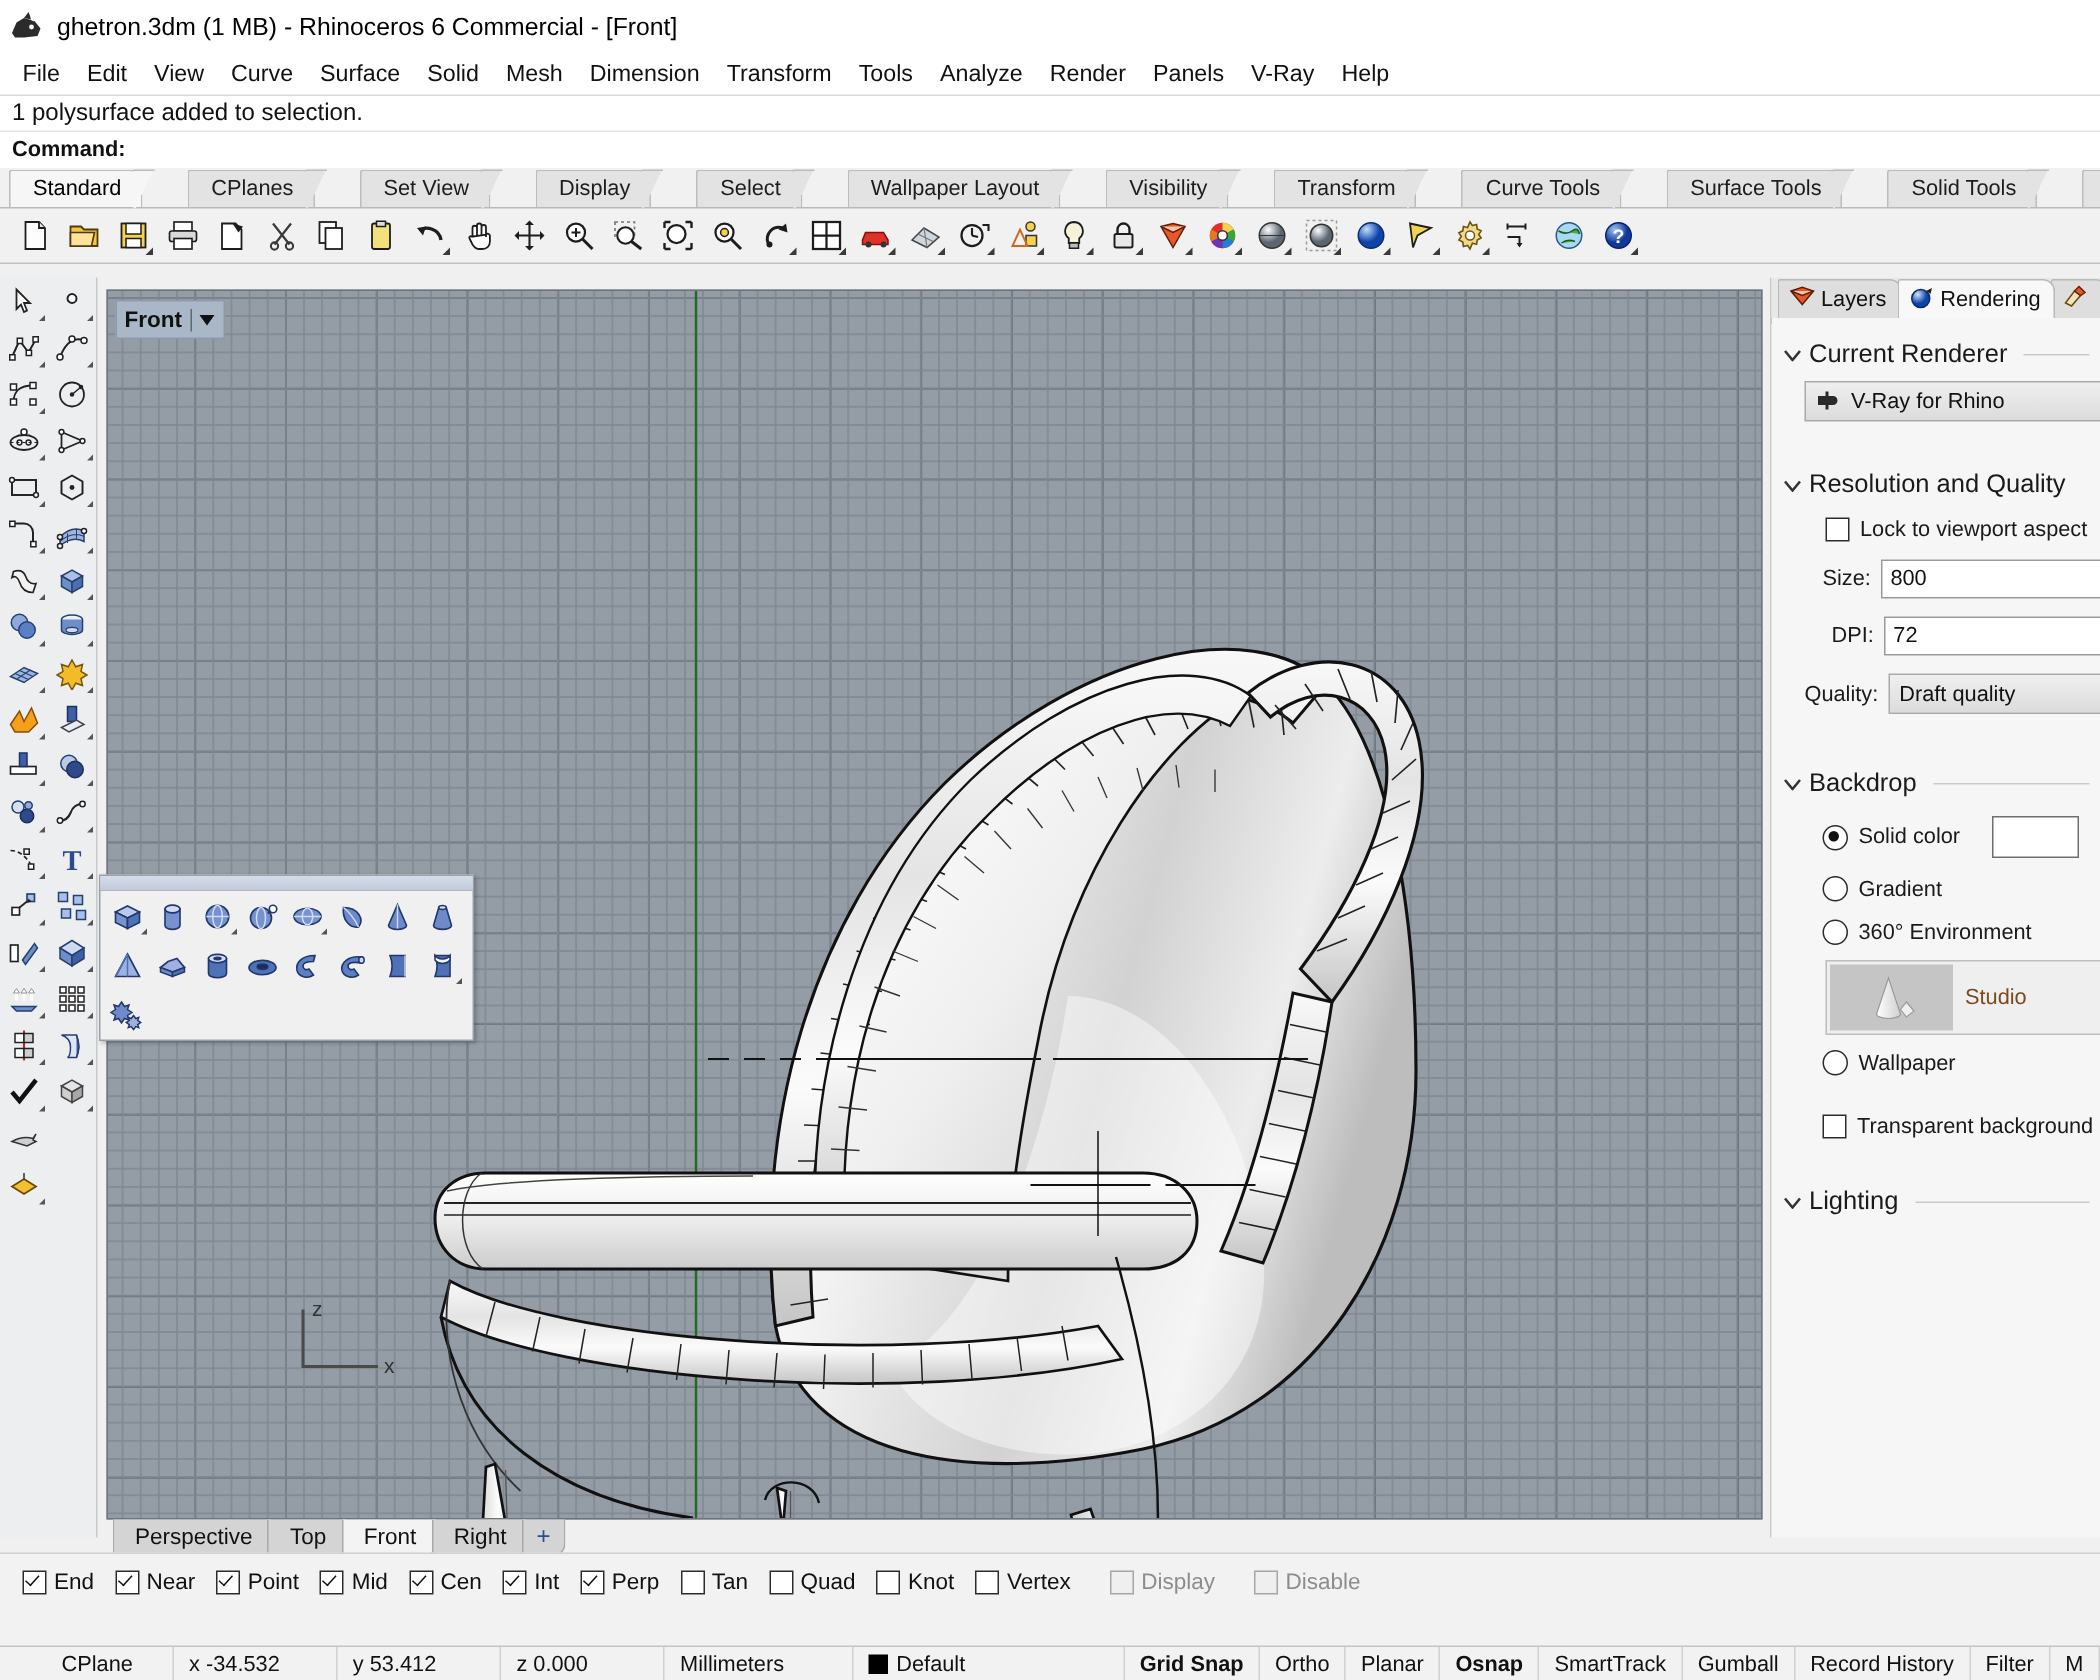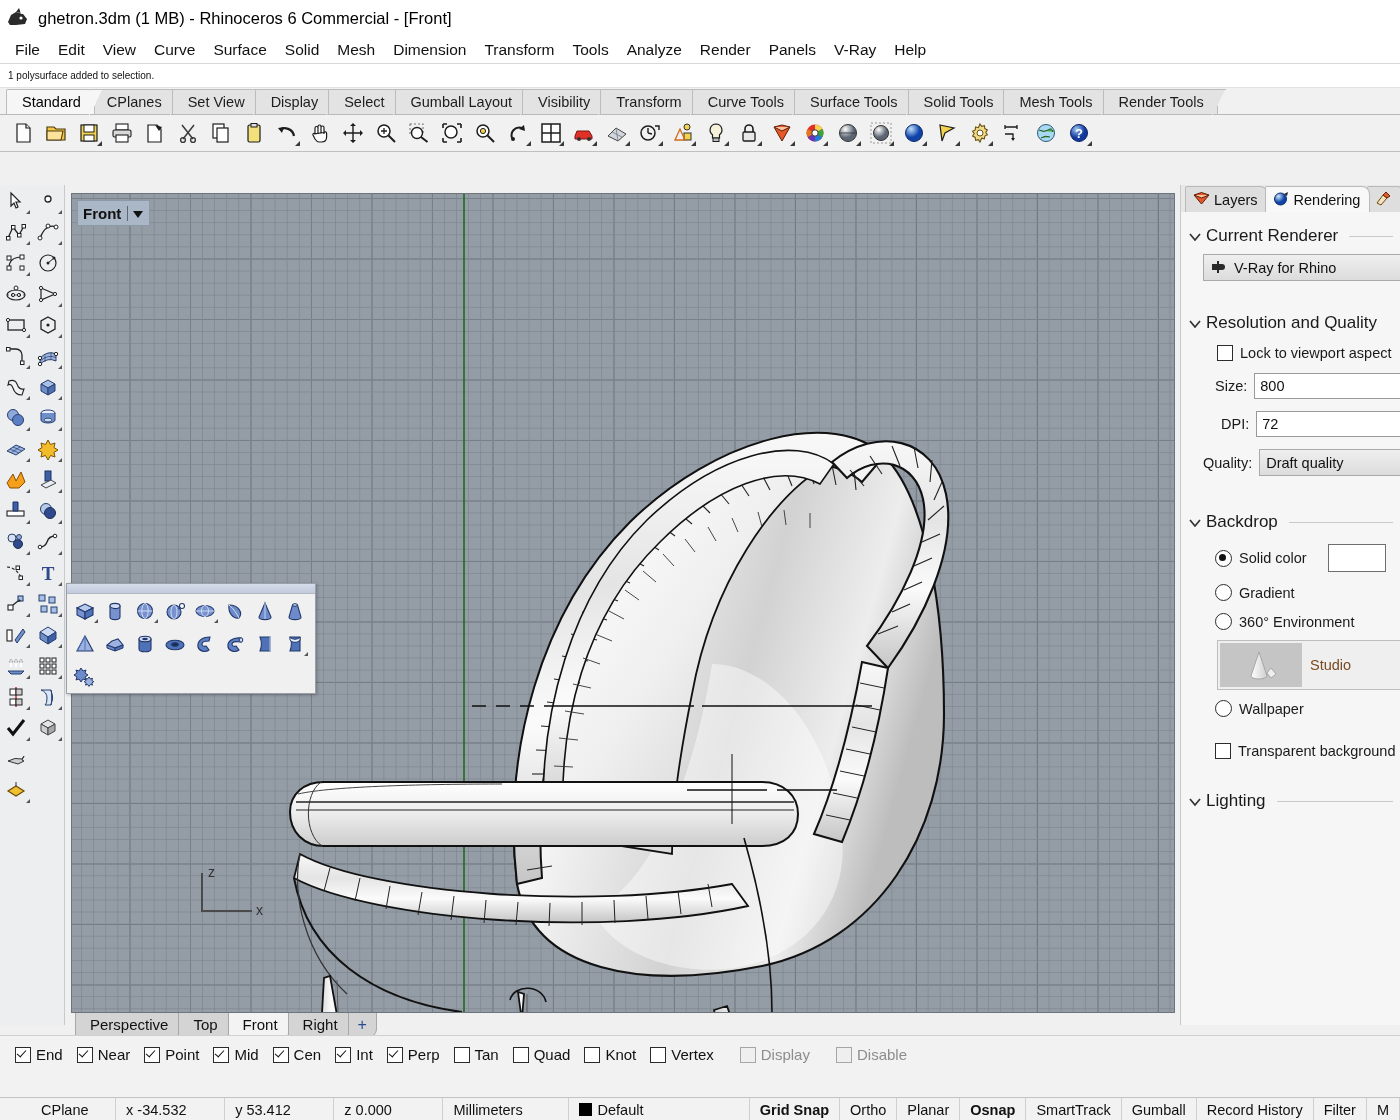--- a/index.html
+++ b/index.html
@@ -17,27 +17,27 @@
   .titlebar{height:36px;display:flex;align-items:center;padding-left:6px;background:#ffffff;}
   .title-icon{width:24px;height:24px;margin-right:8px;position:relative;flex:0 0 auto;}
   .title-text{font-size:16.5px;color:#000;white-space:nowrap;}
 
   
   .menubar{height:27px;display:flex;align-items:center;background:#ffffff;padding-left:6px;}
   .menu-item{padding:2px 9px;font-size:15.5px;color:#111;white-space:nowrap;cursor:default;}
 
   
   .cmdarea{background:#ffffff;border-top:1px solid #d8d8d8;}
-  .cmd-history{height:23px;line-height:23px;padding-left:8px;font-size:10px;color:#111;
+  .cmd-history{height:23px;line-height:23px;padding-left:8px;font-size:16px;color:#111;
      border-bottom:1px solid #e2e2e2;}
   .cmd-prompt{height:24px;line-height:24px;padding-left:8px;font-size:14.5px;font-weight:bold;color:#111;}
 
   
   .tabstrip{height:26px;background:#f1f1f1;display:flex;align-items:flex-end;
-     padding-left:6px;border-bottom:1px solid #b9b9b9;position:relative;}
+     padding-left:6px;border-bottom:1px solid #b9b9b9;position:relative;gap:34px;}
   .ttab{position:relative;height:24px;line-height:24px;padding:0 13px 0 15px;font-size:14.5px;
      color:#1d1d1d;background:#e3e3e3;border:1px solid #bcbcbc;border-bottom:none;
      border-radius:2px 8px 0 0;margin-right:-4px;transform:skewX(0deg);white-space:nowrap;cursor:default;}
   .ttab::after{content:"";position:absolute;right:-9px;top:-1px;width:14px;height:25px;
      background:linear-gradient(115deg,#e3e3e3 50%,transparent 50%);
      border-top:1px solid #bcbcbc;}
   .ttab.active{background:#f6f6f6;color:#000;z-index:5;}
   .ttab.active::after{background:linear-gradient(115deg,#f6f6f6 50%,transparent 50%);}
 
   
@@ -176,29 +176,30 @@
     <div class="menu-item">Tools</div>
     <div class="menu-item">Analyze</div>
     <div class="menu-item">Render</div>
     <div class="menu-item">Panels</div>
     <div class="menu-item">V-Ray</div>
     <div class="menu-item">Help</div>
   </div>
 
   <div class="cmdarea">
     <div class="cmd-history">1 polysurface added to selection.</div>
+    <div class="cmd-prompt">Command:</div>
   </div>
 
   <div class="tabstrip">
     <div class="ttab active">Standard</div>
     <div class="ttab">CPlanes</div>
     <div class="ttab">Set View</div>
     <div class="ttab">Display</div>
     <div class="ttab">Select</div>
-    <div class="ttab">Gumball Layout</div>
+    <div class="ttab">Wallpaper Layout</div>
     <div class="ttab">Visibility</div>
     <div class="ttab">Transform</div>
     <div class="ttab">Curve Tools</div>
     <div class="ttab">Surface Tools</div>
     <div class="ttab">Solid Tools</div>
     <div class="ttab">Mesh Tools</div>
     <div class="ttab">Render Tools</div>
   </div>
 
   <div class="icontoolbar">

